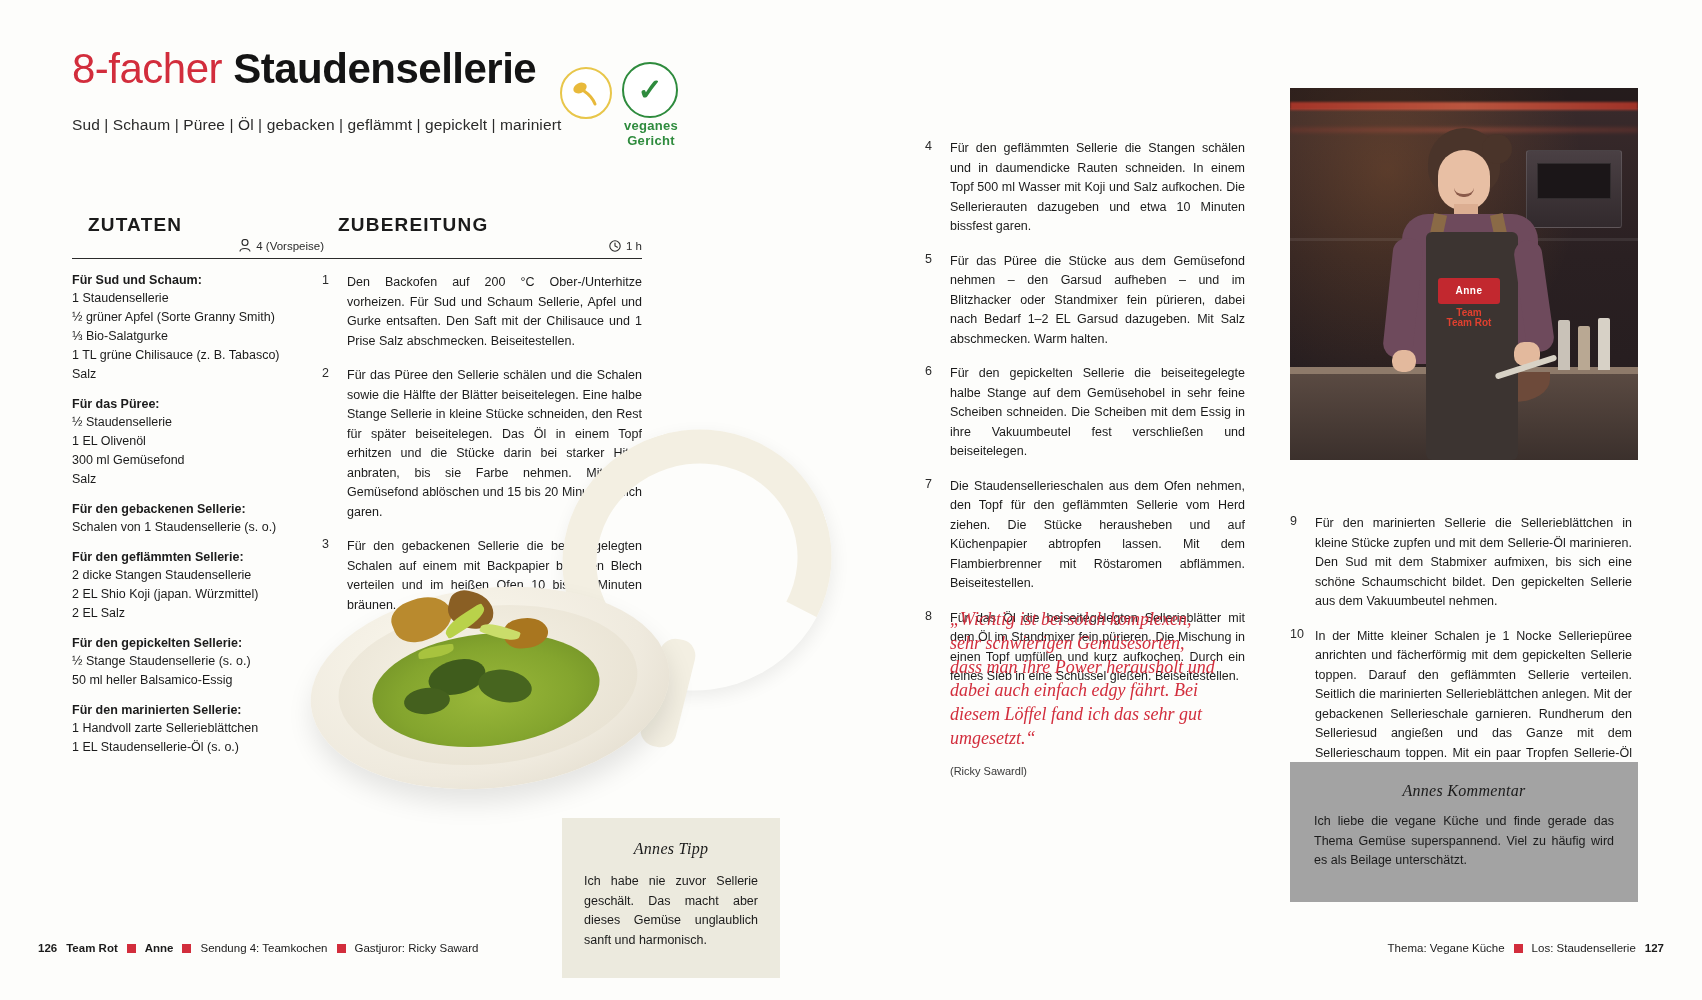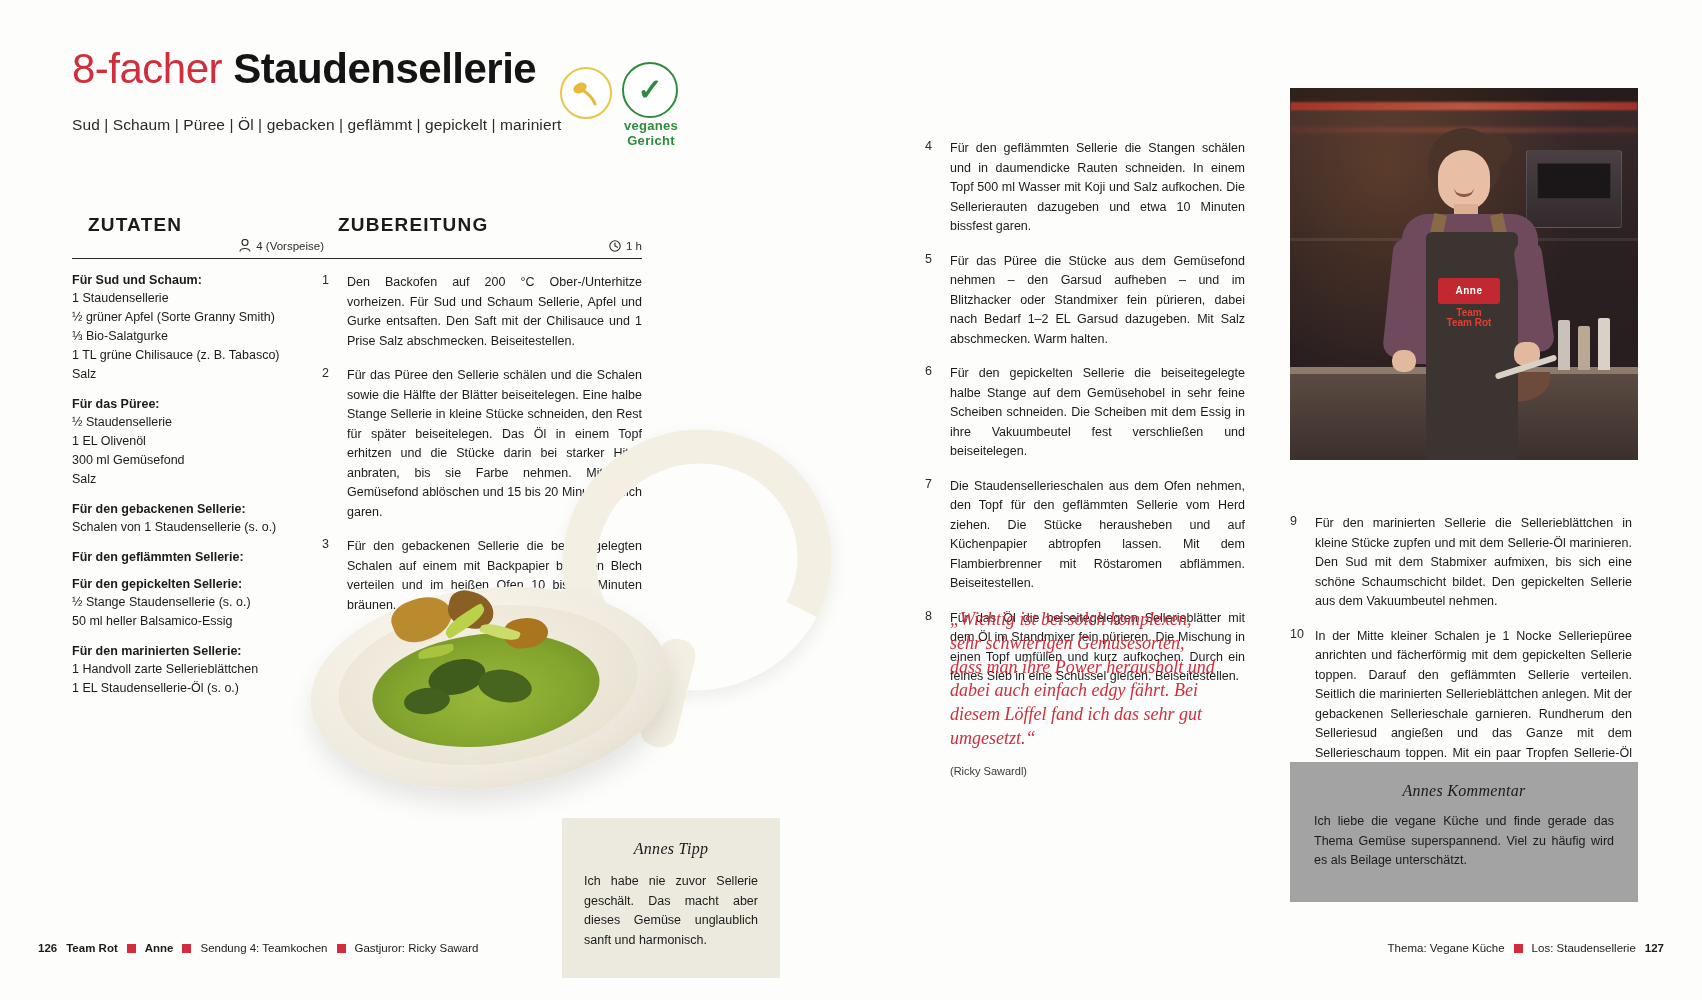--- a/index.html
+++ b/index.html
@@ -229,20 +229,21 @@
         <div class="ing-group">
           <h3>Für das Püree:</h3>
           <p>½ Staudensellerie<br>1 EL Olivenöl<br>300 ml Gemüsefond<br>Salz</p>
         </div>
         <div class="ing-group">
           <h3>Für den gebackenen Sellerie:</h3>
           <p>Schalen von 1 Staudensellerie (s. o.)</p>
         </div>
         <div class="ing-group">
           <h3>Für den geflämmten Sellerie:</h3>
+          <p>2 dicke Stangen Staudensellerie<br>2 EL Shio Koji (japan. Würzmittel)<br>2 EL Salz</p>
         </div>
         <div class="ing-group">
           <h3>Für den gepickelten Sellerie:</h3>
           <p>½ Stange Staudensellerie (s. o.)<br>50 ml heller Balsamico-Essig</p>
         </div>
         <div class="ing-group">
           <h3>Für den marinierten Sellerie:</h3>
           <p>1 Handvoll zarte Sellerieblättchen<br>1 EL Staudensellerie-Öl (s. o.)</p>
         </div>
       </div>

